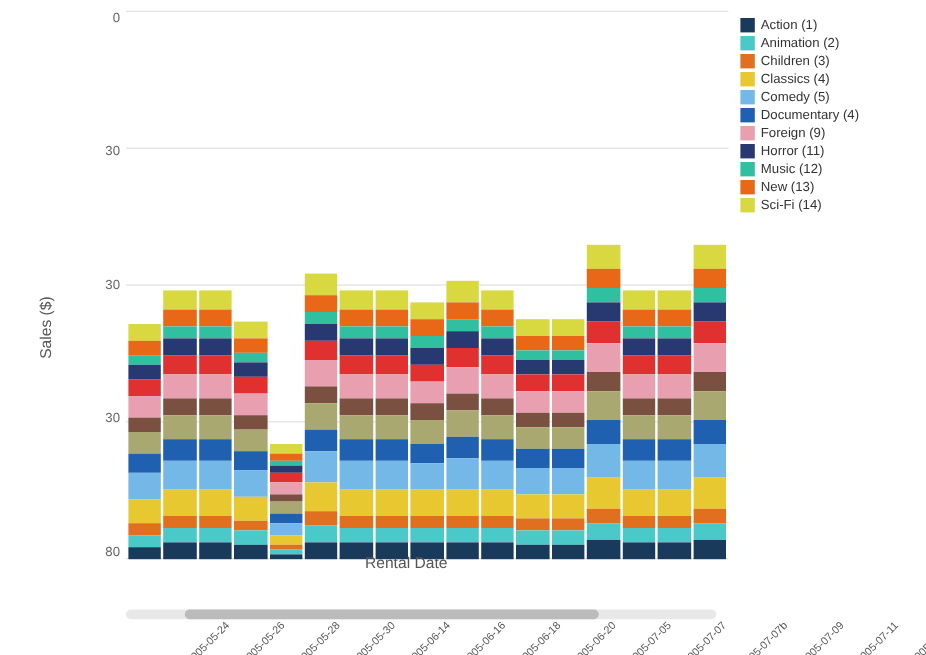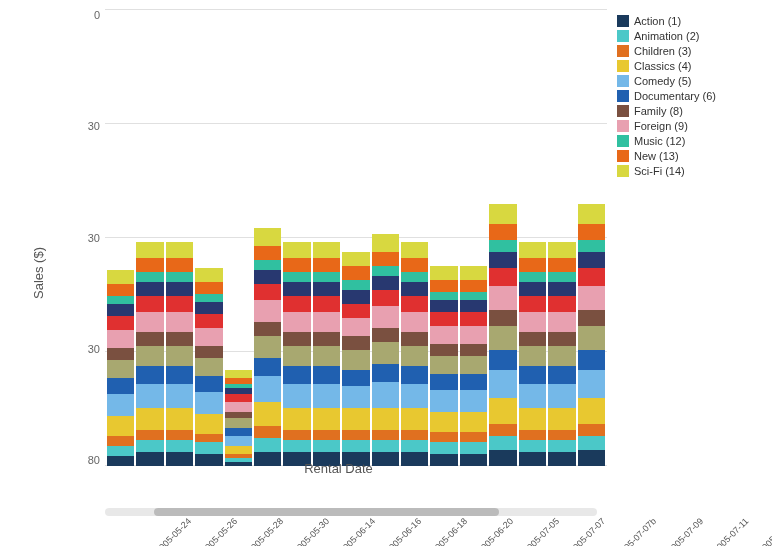--- a/index.html
+++ b/index.html
@@ -536,29 +536,29 @@
         <div class="legend-item">
           <div class="legend-swatch" style="background: rgb(232, 200, 48);"></div>
           <span class="legend-label">Classics (4)</span>
         </div>
         <div class="legend-item">
           <div class="legend-swatch" style="background: rgb(116, 184, 232);"></div>
           <span class="legend-label">Comedy (5)</span>
         </div>
         <div class="legend-item">
           <div class="legend-swatch" style="background: rgb(32, 96, 176);"></div>
-          <span class="legend-label">Documentary (6)</span>
-        </div>
-        <div class="legend-item">
-          <div class="legend-swatch" style="background: rgb(122, 80, 64);"></div>
-          <span class="legend-label">Family (8)</span>
+          <span class="legend-label">Documentary (4)</span>
         </div>
         <div class="legend-item">
           <div class="legend-swatch" style="background: rgb(232, 160, 176);"></div>
           <span class="legend-label">Foreign (9)</span>
+        </div>
+        <div class="legend-item">
+          <div class="legend-swatch" style="background: rgb(40, 56, 112);"></div>
+          <span class="legend-label">Horror (11)</span>
         </div>
         <div class="legend-item">
           <div class="legend-swatch" style="background: rgb(48, 192, 160);"></div>
           <span class="legend-label">Music (12)</span>
         </div>
         <div class="legend-item">
           <div class="legend-swatch" style="background: rgb(232, 104, 24);"></div>
           <span class="legend-label">New (13)</span>
         </div>
         <div class="legend-item">

